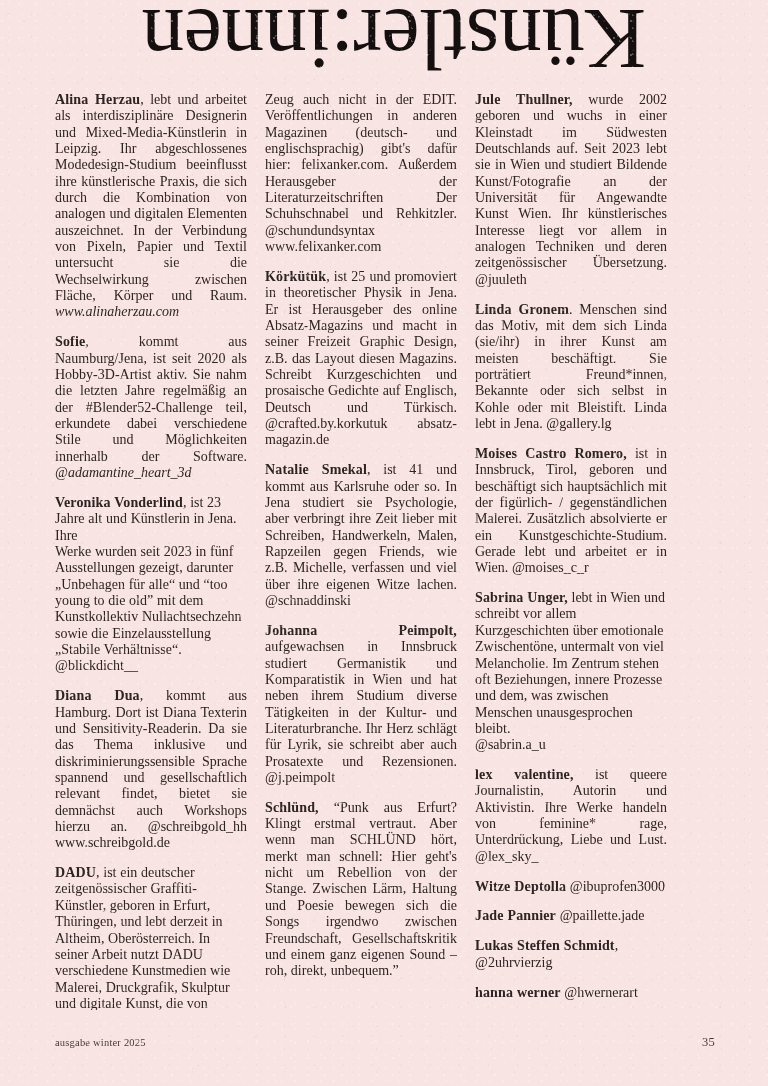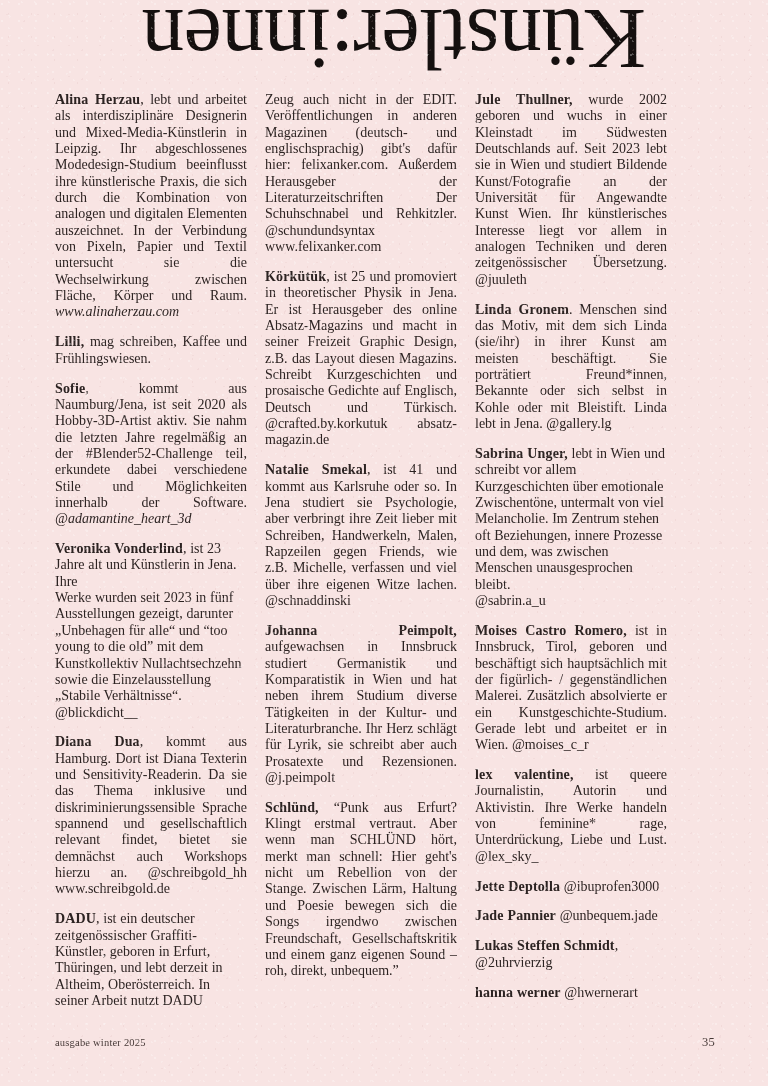--- a/index.html
+++ b/index.html
@@ -133,42 +133,41 @@
 
   <div class="paper-grain"></div>
 
   <div class="masthead">
     <div class="masthead-title">Künstler:innen</div>
   </div>
 
   <div class="columns">
     <div class="column">
         <p class="entry"><span class="nm">Alina Herzau</span><span>,</span><span> lebt und arbeitet als interdisziplinäre Designerin und Mixed-Media-Künstlerin in Leipzig. Ihr abgeschlossenes Modedesign-Studium beeinflusst ihre künstlerische Praxis, die sich durch die Kombination von analogen und digitalen Elementen auszeichnet. In der Verbindung von Pixeln, Papier und Textil untersucht sie die Wechselwirkung zwischen Fläche, Körper und Raum. </span><span class="it">www.alinaherzau.com</span></p>
-        <p class="entry"><span class="nm">Lilli,</span><span> mag schreiben, Kaffee und Frühlingswiesen.</span></p>
         <p class="entry"><span class="nm">Sofie</span><span>,</span><span> kommt aus Naumburg/Jena, ist seit 2020 als Hobby-3D-Artist aktiv. Sie nahm die letzten Jahre regelmäßig an der #Blender52-Challenge teil, erkundete dabei verschiedene Stile und Möglichkeiten innerhalb der Software. </span><span class="it">@adamantine_heart_3d</span></p>
         <p class="entry ragged"><span class="nm">Veronika Vonderlind</span><span>,</span><span> ist 23 Jahre alt und Künstlerin in Jena. Ihre<br>Werke wurden seit 2023 in fünf Ausstellungen gezeigt, darunter<br>„Unbehagen für alle“ und “too young to die old” mit dem Kunstkollektiv Nullachtsechzehn sowie die Einzelausstellung „Stabile Verhältnisse“. @blickdicht__</span></p>
         <p class="entry"><span class="nm">Diana Dua</span><span>,</span><span> kommt aus Hamburg. Dort ist Diana Texterin und Sensitivity-Readerin. Da sie das Thema inklusive und diskriminierungssensible Sprache spannend und gesellschaftlich relevant findet, bietet sie demnächst auch Workshops hierzu an. @schreibgold_hh www.schreibgold.de</span></p>
         <p class="entry ragged"><span class="nm">DADU</span><span>,</span><span> ist ein deutscher zeitgenössischer Graffiti-Künstler, geboren in Erfurt, Thüringen, und lebt derzeit in Altheim, Oberösterreich. In seiner Arbeit nutzt DADU verschiedene Kunstmedien wie Malerei, Druckgrafik, Skulptur und digitale Kunst, die von Graffiti, Pop-Art, Popkultur und Kunstspielzeugen beeinflusst sind.<br>@daduwerkstatt,<br>https://linktr.ee/dadu.werkstatt</span></p>
         <p class="entry"><span class="nm">Felix Unger</span><span>,</span><span> hat Literarisches Schreiben weder in Leipzig noch in Hildesheim studiert, deshalb erscheint sein</span></p>
       </div>
     <div class="column">
         <p class="entry"><span>Zeug auch nicht in der EDIT. Veröffentlichungen in anderen Magazinen (deutsch- und englischsprachig) gibt's dafür hier: felixanker.com. Außerdem Herausgeber der Literaturzeitschriften Der Schuhschnabel und Rehkitzler. @schundundsyntax www.felixanker.com</span></p>
         <p class="entry"><span class="nm">Körkütük</span><span>,</span><span> ist 25 und promoviert in theoretischer Physik in Jena. Er ist Herausgeber des online Absatz-Magazins und macht in seiner Freizeit Graphic Design, z.B. das Layout diesen Magazins. Schreibt Kurzgeschichten und prosaische Gedichte auf Englisch, Deutsch und Türkisch. @crafted.by.korkutuk absatz-magazin.de</span></p>
         <p class="entry"><span class="nm">Natalie Smekal</span><span>,</span><span> ist 41 und kommt aus Karlsruhe oder so. In Jena studiert sie Psychologie, aber verbringt ihre Zeit lieber mit Schreiben, Handwerkeln, Malen, Rapzeilen gegen Friends, wie z.B. Michelle, verfassen und viel über ihre eigenen Witze lachen. @schnaddinski</span></p>
         <p class="entry"><span class="nm">Johanna Peimpolt,</span><span> aufgewachsen in Innsbruck studiert Germanistik und Komparatistik in Wien und hat neben ihrem Studium diverse Tätigkeiten in der Kultur- und Literaturbranche. Ihr Herz schlägt für Lyrik, sie schreibt aber auch Prosatexte und Rezensionen. @j.peimpolt</span></p>
         <p class="entry"><span class="nm">Schlünd,</span><span> “Punk aus Erfurt? Klingt erstmal vertraut. Aber wenn man SCHLÜND hört, merkt man schnell: Hier geht's nicht um Rebellion von der Stange. Zwischen Lärm, Haltung und Poesie bewegen sich die Songs irgendwo zwischen Freundschaft, Gesellschaftskritik und einem ganz eigenen Sound – roh, direkt, unbequem.”</span></p>
       </div>
     <div class="column">
         <p class="entry"><span class="nm">Jule Thullner,</span><span> wurde 2002 geboren und wuchs in einer Kleinstadt im Südwesten Deutschlands auf. Seit 2023 lebt sie in Wien und studiert Bildende Kunst/Fotografie an der Universität für Angewandte Kunst Wien. Ihr künstlerisches Interesse liegt vor allem in analogen Techniken und deren zeitgenössischer Übersetzung. @juuleth</span></p>
         <p class="entry"><span class="nm">Linda Gronem</span><span>.</span><span> Menschen sind das Motiv, mit dem sich Linda (sie/ihr) in ihrer Kunst am meisten beschäftigt. Sie porträtiert Freund*innen, Bekannte oder sich selbst in Kohle oder mit Bleistift. Linda lebt in Jena. @gallery.lg</span></p>
+        <p class="entry"><span class="nm">Moises Castro Romero,</span><span> ist in Innsbruck, Tirol, geboren und beschäftigt sich hauptsächlich mit der figürlich- / gegenständlichen Malerei. Zusätzlich absolvierte er ein Kunstgeschichte-Studium. Gerade lebt und arbeitet er in Wien. @moises_c_r</span></p>
         <p class="entry ragged"><span class="nm">Sabrina Unger,</span><span> lebt in Wien und schreibt vor allem Kurzgeschichten über emotionale Zwischentöne, untermalt von viel Melancholie. Im Zentrum stehen oft Beziehungen, innere Prozesse und dem, was zwischen Menschen unausgesprochen bleibt.<br>@sabrin.a_u</span></p>
-        <p class="entry"><span class="nm">Moises Castro Romero,</span><span> ist in Innsbruck, Tirol, geboren und beschäftigt sich hauptsächlich mit der figürlich- / gegenständlichen Malerei. Zusätzlich absolvierte er ein Kunstgeschichte-Studium. Gerade lebt und arbeitet er in Wien. @moises_c_r</span></p>
         <p class="entry"><span class="nm">lex valentine,</span><span> ist queere Journalistin, Autorin und Aktivistin. Ihre Werke handeln von feminine* rage, Unterdrückung, Liebe und Lust. @lex_sky_</span></p>
-        <p class="entry ragged"><span class="nm">Jette Deptolla</span><span> @ibuprofen3000</span></p>
-        <p class="entry ragged"><span class="nm">Jade Pannier</span><span> @unbequem.jade</span></p>
+        <p class="entry ragged"><span class="nm">Witze Deptolla</span><span> @ibuprofen3000</span></p>
+        <p class="entry ragged"><span class="nm">Jade Pannier</span><span> @paillette.jade</span></p>
         <p class="entry ragged"><span class="nm">Lukas Steffen Schmidt</span><span>,</span><span> @2uhrvierzig</span></p>
         <p class="entry ragged"><span class="nm">hanna werner</span><span> @hwernerart</span></p>
         <p class="entry ragged"><span class="nm">keeneahnungkeenplan</span><span><br>@keeneahnungkeenplan</span></p>
         <p class="entry ragged"><span class="nm">Robert Pauli</span><span> @eori_musik</span></p>
         <p class="entry ragged"><span class="nm">thoughtsofawalnutbrain</span><span> @lara_sivu</span></p>
         <p class="entry ragged"><span class="nm">Julian Gritsch,</span><span> Spotify: Joulzzz</span></p>
       </div>
   </div>
 
   <div class="footer">

